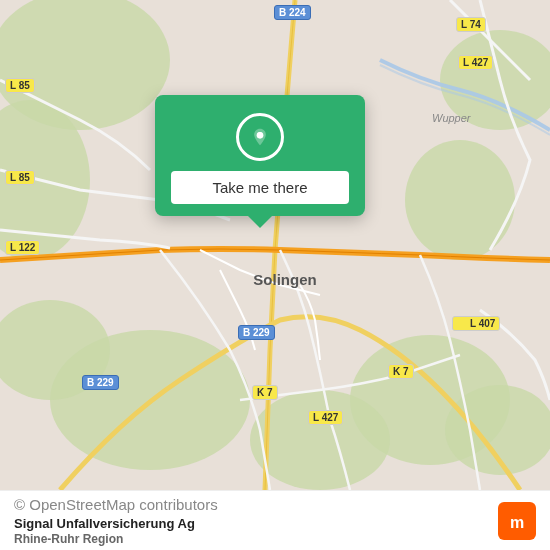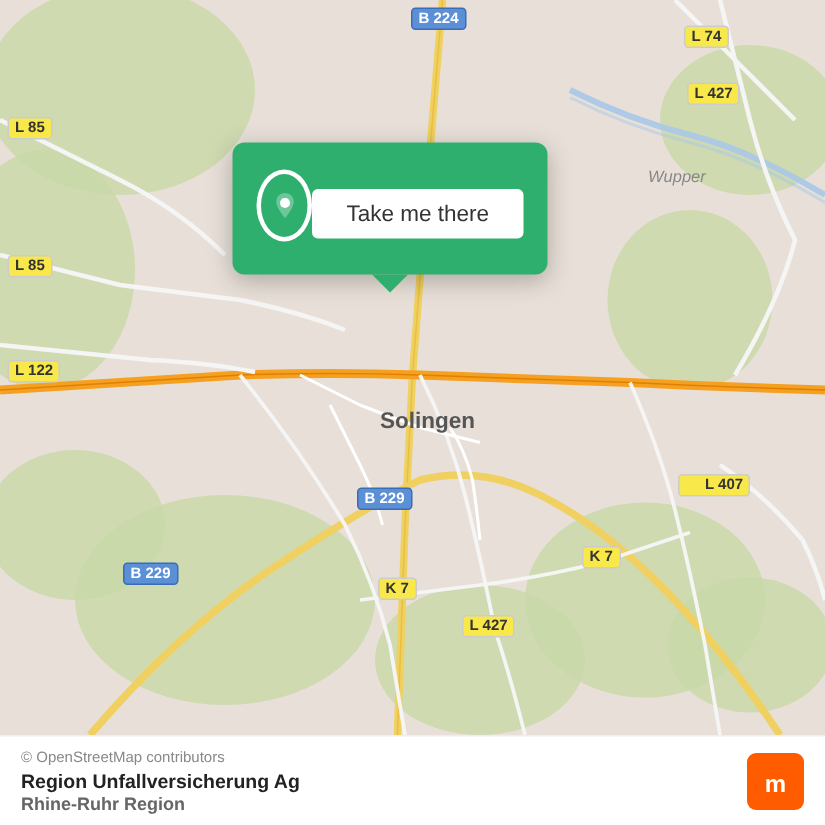--- a/index.html
+++ b/index.html
@@ -36,21 +36,21 @@
 
     
     .popup-card {
       position: absolute;
       top: 95px;
       left: 155px;
       width: 210px;
       background: #2eaf6e;
       border-radius: 8px;
       display: flex;
-      flex-direction: row;
+      flex-direction: column;
       align-items: center;
       padding: 18px 16px 12px 16px;
       box-shadow: 0 4px 16px rgba(0,0,0,0.25);
     }
 
     .popup-card::after {
       content: '';
       position: absolute;
       bottom: -12px;
       left: 50%;
@@ -227,22 +227,22 @@
           <circle cx="12" cy="9" r="3" fill="white"></circle>
         </svg>
       </div>
       <button class="take-me-there-btn">Take me there</button>
     </div>
 
   </div>
 
   <div class="bottom-bar">
     <div style="display:flex;flex-direction:column;gap:1px;flex:1;">
-      <span class="attribution" style="font-size:10px;color:#888;">© OpenStreetMap contributors</span>
-      <span class="location-name">Region Unfallversicherung Ag</span>
+      <span class="attribution" style="font-size:15px;color:#888;">© OpenStreetMap contributors</span>
+      <span class="location-name">Signal Unfallversicherung Ag</span>
       <span class="region-name">Rhine-Ruhr Region</span>
     </div>
 
     <div class="moovit-logo">
       <svg width="38" height="38" viewBox="0 0 38 38" xmlns="http://www.w3.org/2000/svg">
         <rect width="38" height="38" rx="6" fill="#FF5C00"></rect>
         <text x="19" y="26" text-anchor="middle" font-size="16" font-weight="bold" fill="white" font-family="Arial">m</text>
       </svg>
     </div>
   </div>

